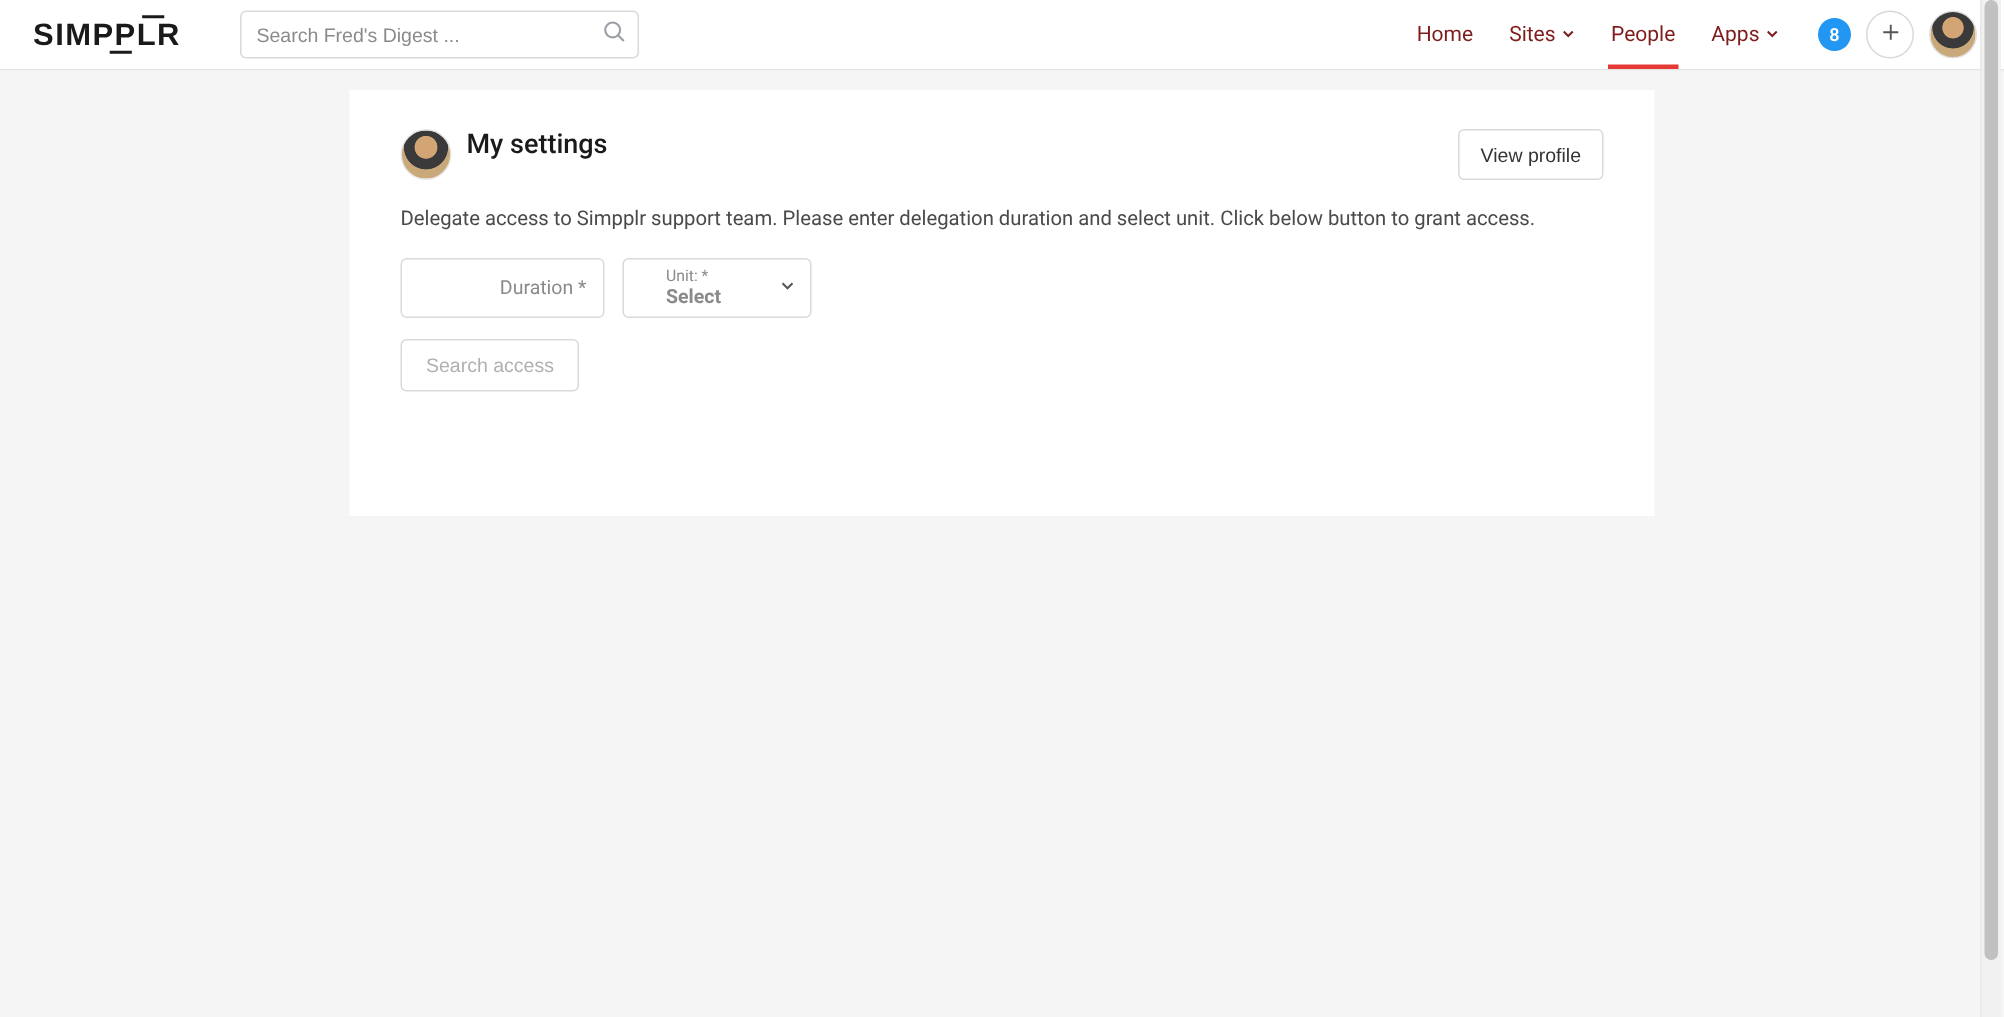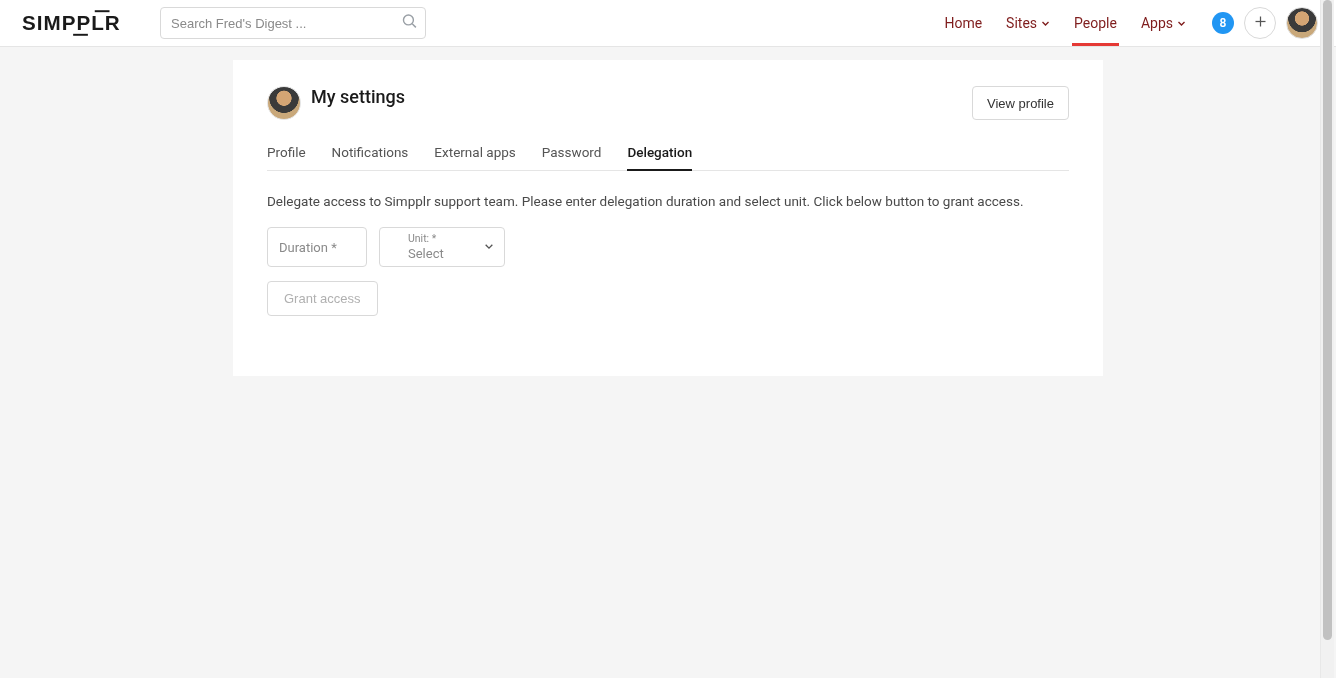--- a/index.html
+++ b/index.html
@@ -211,38 +211,40 @@
       height: 40px;
       display: flex;
       align-items: center;
       padding: 0 11px;
       font-size: 13px;
       color: #8a8a8a;
       background: #fff;
       position: relative;
     }
     .input-box.duration {
-      width: 100px;
+      width: 136px;
+      justify-content: flex-end;
     }
     .input-box.unit {
       width: 126px;
       flex-direction: column;
       align-items: flex-start;
       justify-content: center;
       padding: 4px 28px;
     }
     .unit-label {
       font-size: 10.5px;
       color: #8a8a8a;
       line-height: 1.2;
     }
     .unit-value {
       font-size: 13px;
       color: #8a8a8a;
       line-height: 1.2;
+      font-weight: bold;
     }
     .unit-chev {
       position: absolute;
       right: 10px;
       top: 50%;
       transform: translateY(-50%);
       color: #555;
     }
     .grant-btn {
       border: 1px solid #d9d9d9;
@@ -337,45 +339,38 @@
 
 <div class="page-body">
   <div class="card">
 
     <div class="card-header">
       <div class="avatar-md"></div>
       <div class="card-title">My settings</div>
       <button class="view-profile-btn">View profile</button>
     </div>
 
-    <div class="tabs">
-      <div class="tab">Profile</div>
-      <div class="tab">Notifications</div>
-      <div class="tab">External apps</div>
-      <div class="tab">Password</div>
-      <div class="tab active">Delegation</div>
-    </div>
 
     <div class="description">Delegate access to Simpplr support team. Please enter delegation duration and select unit. Click below button to grant access.</div>
 
     <div class="form-row">
       <div class="input-box duration">
         <span>Duration *</span>
       </div>
       <div class="input-box unit">
         <span class="unit-label">Unit: *</span>
         <span class="unit-value">Select</span>
         <span class="unit-chev">
           <svg width="10" height="10" viewBox="0 0 12 12" fill="none" stroke="currentColor" stroke-width="1.6">
               <polyline points="2,4 6,8 10,4"></polyline>
             </svg>
         </span>
       </div>
     </div>
 
-    <button class="grant-btn">Grant access</button>
+    <button class="grant-btn">Search access</button>
 
   </div>
 </div>
 
 <div class="scrollbar-track">
   <div class="scrollbar-thumb"></div>
 </div>
 
 </body></html>

